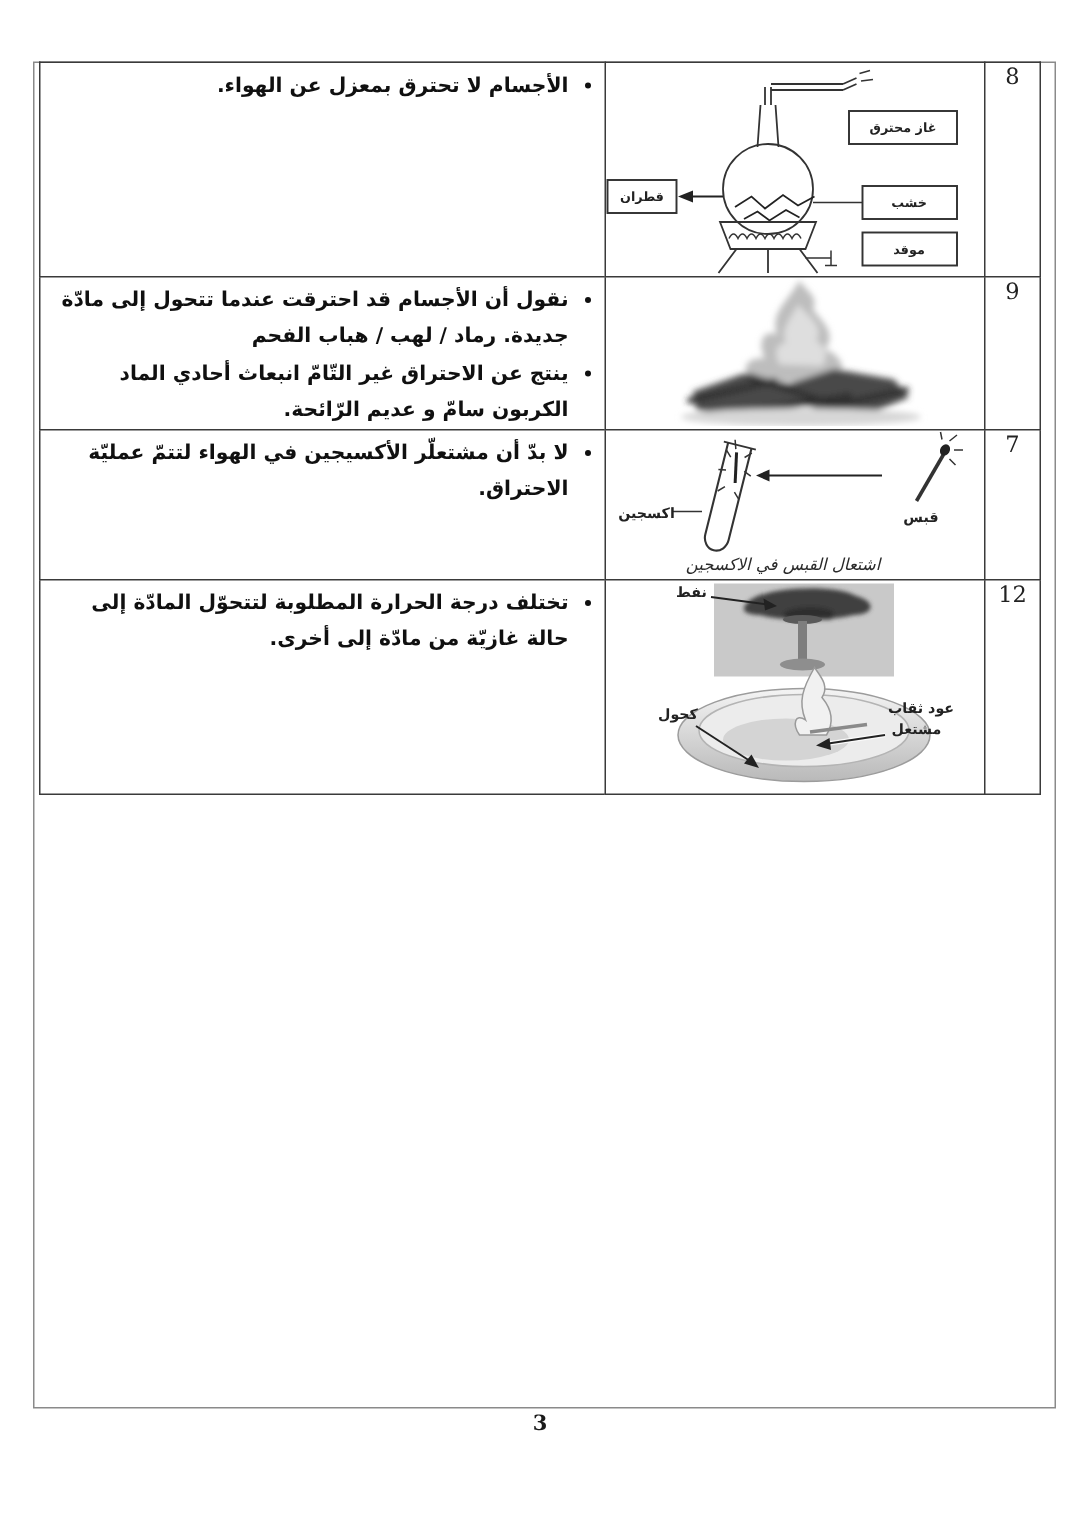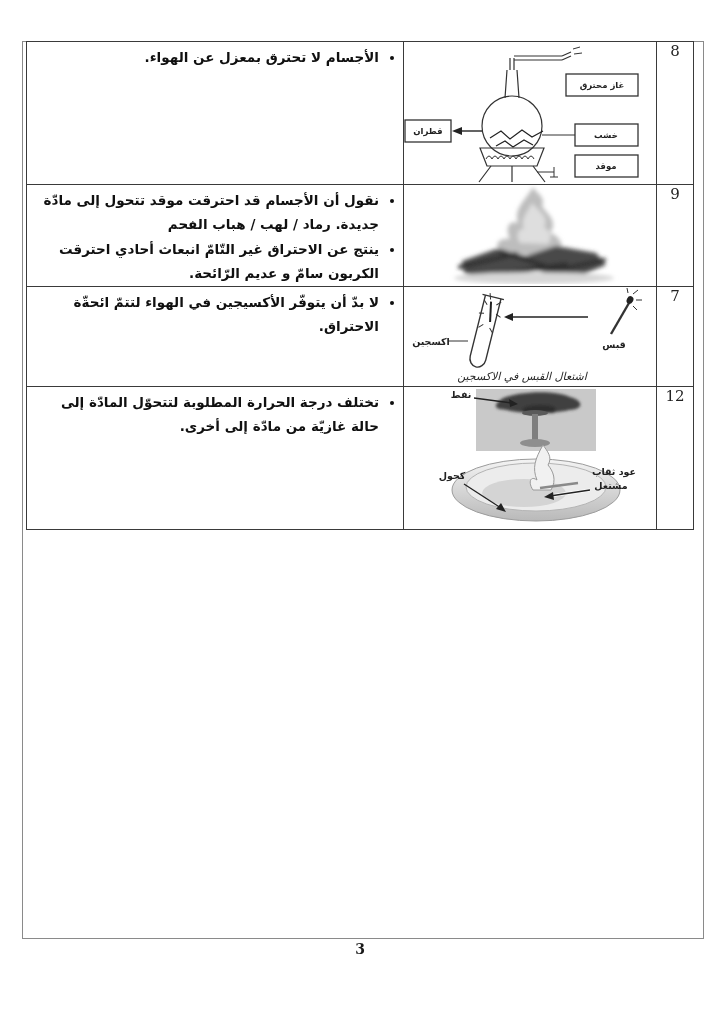--- a/index.html
+++ b/index.html
@@ -87,23 +87,23 @@
             <path d="M129,2 C121,16 109,24 114,38 C104,34 101,45 106,54 C92,52 89,64 99,69 L154,71 C163,60 154,50 146,48 C155,36 142,28 138,21 C142,12 133,9 129,2 Z" fill="#bdbdbd"></path>
             <path d="M128,18 C123,28 116,34 120,44 C113,43 112,52 116,58 L144,59 C150,51 144,44 140,42 C146,33 135,26 128,18 Z" fill="#dedede"></path>
             <path d="M58,76 L92,64 L122,71 L152,61 L192,68 L202,80 L172,92 L130,85 L90,94 L60,88 Z" fill="#4a4a4a"></path>
             <path d="M56,82 L112,69 M200,75 L140,88 M78,92 L162,79 M96,66 L150,84" stroke="#2e2e2e" stroke-width="4" fill="none" stroke-linecap="round"></path>
             <ellipse cx="130" cy="93" rx="80" ry="6" fill="#d7d7d7"></ellipse>
           </g>
         </svg>
       </td>
       <td class="txt">
         <ul class="bullets">
-          <li>نقول أن الأجسام قد احترقت موقد تتحول إلى مادّة
+          <li>نقول أن الأجسام قد احترقت عندما تتحول إلى مادّة
 جديدة. رماد / لهب / هباب الفحم</li>
-          <li>ينتج عن الاحتراق غير التّامّ انبعاث أحادي احترقت
+          <li>ينتج عن الاحتراق غير التّامّ انبعاث أحادي الماد
 الكربون سامّ و عديم الرّائحة.</li>
         </ul>
       </td>
     </tr>
 
     <tr class="r-mid">
       <td class="num">7</td>
       <td class="fig">
         <svg width="252" height="99" viewBox="0 0 252 99">
           <g stroke="#333" fill="none" stroke-width="1.4">
@@ -122,21 +122,21 @@
             <path d="M77,18 l-4,-4 M86,16 l4,-4 M76,27 l-5,1 M88,25 l5,2 M79,12 l-2,-6 M85,40 l4,4 M78,38 l-4,4" stroke="#333" stroke-width="1" fill="none"></path>
           </g>
           <path d="M44,54 H64" stroke="#333" stroke-width="1" fill="none"></path>
           <text class="figlabel" x="210" y="61" text-anchor="middle" direction="rtl">قبس</text>
           <text class="figlabel" x="27" y="58" text-anchor="middle" direction="rtl">اكسجين</text>
           <text class="caption" x="118" y="93" text-anchor="middle" direction="rtl">اشتعال القبس في الاكسجين</text>
         </svg>
       </td>
       <td class="txt">
         <ul class="bullets">
-          <li>لا بدّ أن يتوفّر الأكسيجين في الهواء لتتمّ ائحةّة
+          <li>لا بدّ أن مشتعلّر الأكسيجين في الهواء لتتمّ عمليّة
 الاحتراق.</li>
         </ul>
       </td>
     </tr>
 
     <tr class="r-tall">
       <td class="num">12</td>
       <td class="fig">
         <svg width="252" height="142" viewBox="0 0 252 142">
           <defs>

